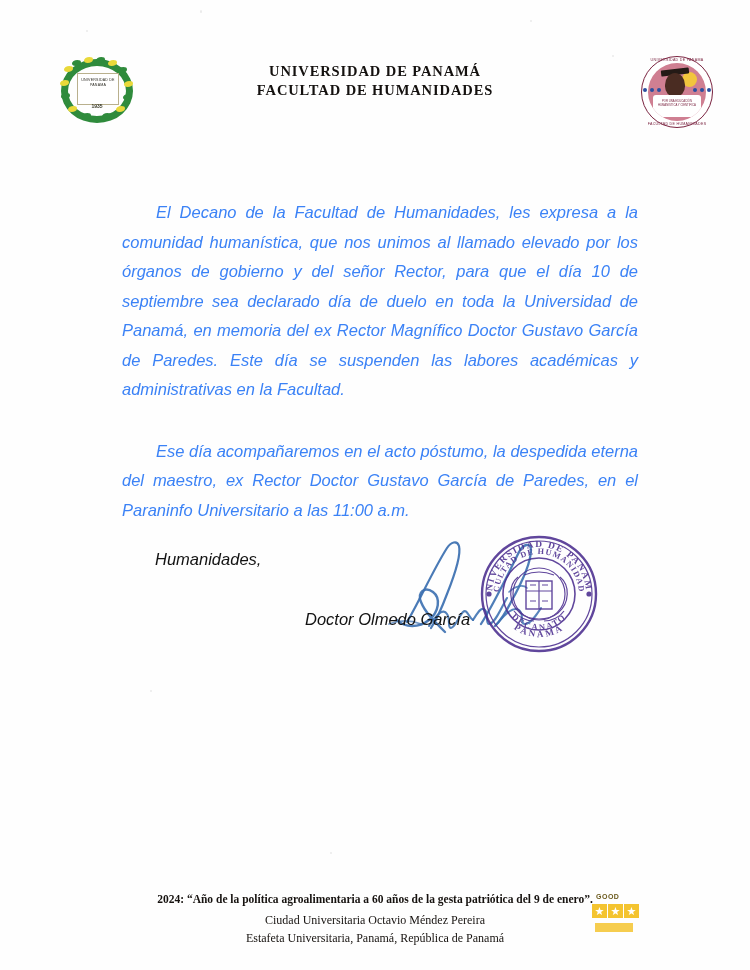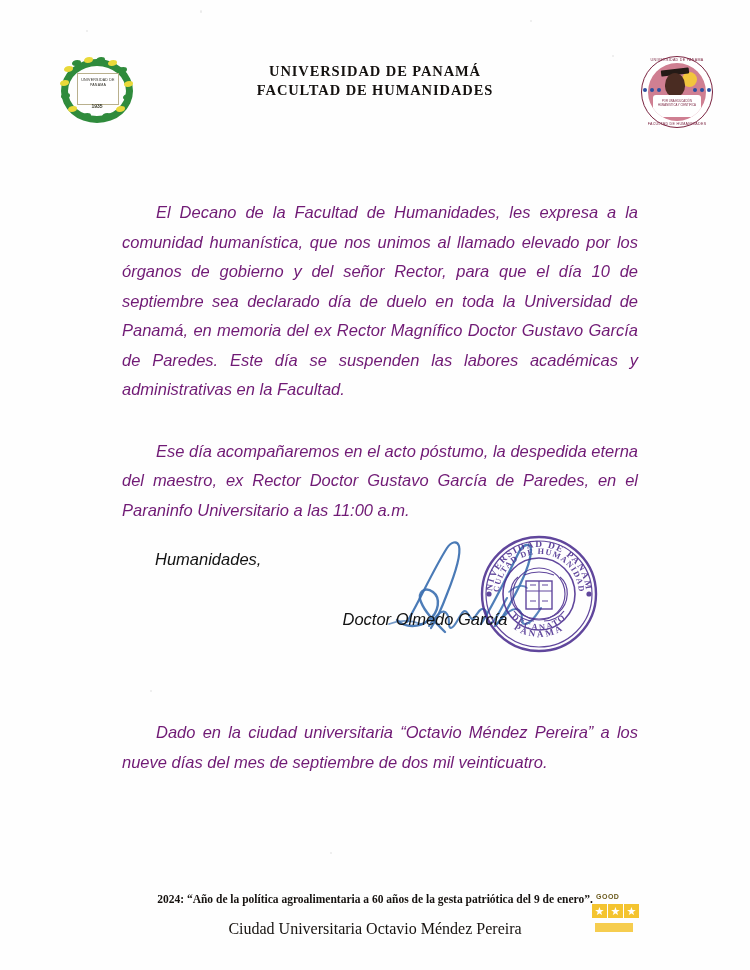--- a/index.html
+++ b/index.html
@@ -209,21 +209,21 @@
     left: 122px;
     top: 198px;
     width: 516px;
   }
   .para {
     font-style: italic;
     font-size: 16.5px;
     line-height: 29.5px;
     text-align: justify;
     text-justify: inter-word;
-    color: #701a75;
+    color: #3b82f6;
     margin: 0;
   }
   .para.indent { text-indent: 34px; }
   .para.p2 { margin-top: 32px; }
   .para.closing { margin: 0; }
 
   .atentamente {
     position: absolute;
     left: 155px;
     top: 550px;
@@ -231,21 +231,21 @@
     font-size: 16.5px;
     color: #131313;
   }
 
   
   .sig-block {
     position: absolute;
     left: 305px;
     top: 608px;
     width: 240px;
-    text-align: center;
+    text-align: left;
   }
   .sig-name, .sig-role {
     font-style: italic;
     font-size: 16.5px;
     line-height: 22px;
     color: #131313;
   }
   .signature {
     position: absolute;
     left: 385px;
@@ -277,22 +277,22 @@
     text-align: center;
     font-family: "Liberation Serif", serif;
     color: #16120f;
   }
   .footer-l1 {
     font-weight: bold;
     font-size: 11.5px;
     letter-spacing: 0px;
   }
   .footer-l2 {
-    font-size: 16px;
-    margin-top: 15px;
+    font-size: 12px;
+    margin-top: 8px;
   }
   .footer-l3 {
     font-size: 12px;
     margin-top: 3px;
   }
   .badge {
     position: absolute;
     left: 592px;
     top: 893px;
     width: 66px;
@@ -457,27 +457,25 @@
     <g fill="#4b2d8f">
       <circle cx="11" cy="61" r="2.6"></circle>
       <circle cx="111" cy="61" r="2.6"></circle>
     </g>
   </svg>
 
   <div class="sig-block">
     <div class="sig-name">Doctor Olmedo García</div>
   </div>
 
-  <div class="body" style="top:718px;">
-    <p class="para indent closing">Dado en la ciudad universitaria “Octavio Méndez Pereira” a los nueve días del mes de septiembre de dos mil veinticuatro.</p>
-  </div>
 
   <div class="footer">
     <div class="footer-line footer-l1">2024: “Año de la política agroalimentaria a 60 años de la gesta patriótica del 9 de enero”.</div>
     <div class="footer-line footer-l2">Ciudad Universitaria Octavio Méndez Pereira</div>
+    <div class="footer-line footer-l3">Estafeta Universitaria, Panamá, República de Panamá</div>
   </div>
 
   <div class="badge">
     <div class="badge-label">GOOD</div>
     <div class="badge-stars">
       <div class="star-tile">
           <span class="star-glyph">★</span>
         </div>
       <div class="star-tile">
           <span class="star-glyph">★</span>

